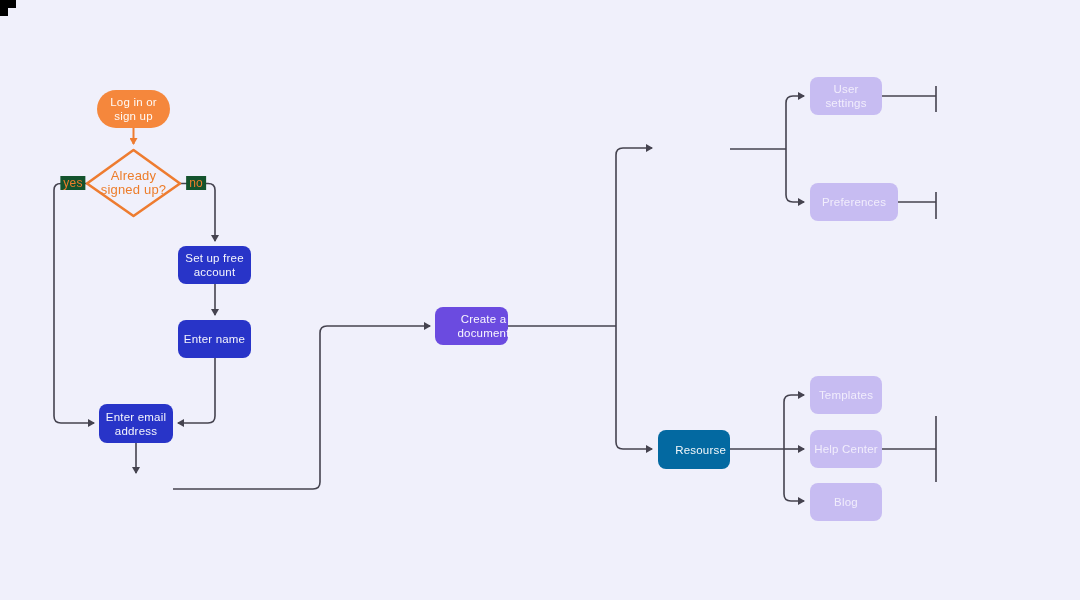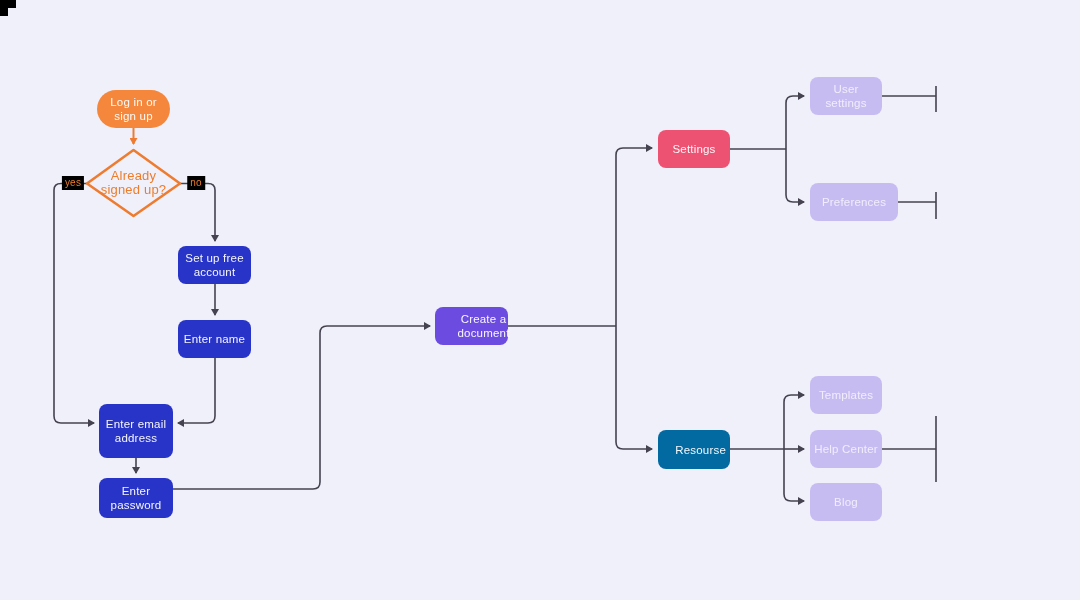--- a/index.html
+++ b/index.html
@@ -18,22 +18,22 @@
   }
   .node.pill{border-radius:19px;}
   .node.lavender{color:#F1EDFC;text-align:center;}
   .diamond-label{
     position:absolute;left:93px;top:169px;width:81px;
     text-align:center;color:#ED7D2B;
     font-size:13px;line-height:14px;letter-spacing:.2px;
   }
   .edge-label{
     position:absolute;transform:translateX(-50%);
-    background:#000000;color:#ED7D2B;
-    font-size:10px;line-height:14px;padding:0 3px;letter-spacing:.2px;
+    background:#14532d;color:#ED7D2B;
+    font-size:12px;line-height:14px;padding:0 3px;letter-spacing:.2px;
   }
 </style>
 </head>
 <body>
 
 <div class="stage">
 
   <svg class="edge-layer" width="1080" height="600" viewBox="0 0 1080 600">
     <defs>
       <marker id="arr" markerWidth="8" markerHeight="8" refX="6" refY="4" orient="auto" markerUnits="userSpaceOnUse">
@@ -88,35 +88,29 @@
   <span class="edge-label" style="left:196px;top:176px;">no</span>
 
   <div class="node" style="left: 178px; top: 246px; width: 73px; height: 38px; background-color: rgb(40, 52, 200);">
     <span>Set up free account</span>
   </div>
 
   <div class="node" style="left: 178px; top: 320px; width: 73px; height: 38px; background-color: rgb(40, 52, 200); text-align: right;">
     <span>Enter name</span>
   </div>
 
-  <div class="node" style="left: 99px; top: 404px; width: 74px; height: 54px; background-color: rgb(40, 52, 200);">
+  <div class="node" style="left: 99px; top: 404px; width: 74px; height: 39px; background-color: rgb(40, 52, 200);">
     <span>Enter email address</span>
   </div>
 
-  <div class="node" style="left: 99px; top: 478px; width: 74px; height: 40px; background-color: rgb(40, 52, 200);">
-    <span>Enter password</span>
-  </div>
 
   <div class="node" style="left: 435px; top: 307px; width: 73px; height: 38px; background-color: rgb(107, 75, 224); padding-left: 28px;">
     <span>Create a document</span>
   </div>
 
-  <div class="node" style="left: 658px; top: 130px; width: 72px; height: 38px; background-color: rgb(238, 82, 114);">
-    <span>Settings</span>
-  </div>
 
   <div class="node" style="left: 658px; top: 430px; width: 72px; height: 39px; background-color: #0369a1; justify-content: flex-end;">
     <span>Resourse</span>
   </div>
 
   <div class="node lavender" style="left: 810px; top: 77px; width: 72px; height: 38px; background-color: rgb(199, 188, 242);">
     <span>User settings</span>
   </div>
 
   <div class="node lavender" style="left: 810px; top: 183px; width: 88px; height: 38px; background-color: rgb(199, 188, 242);">

